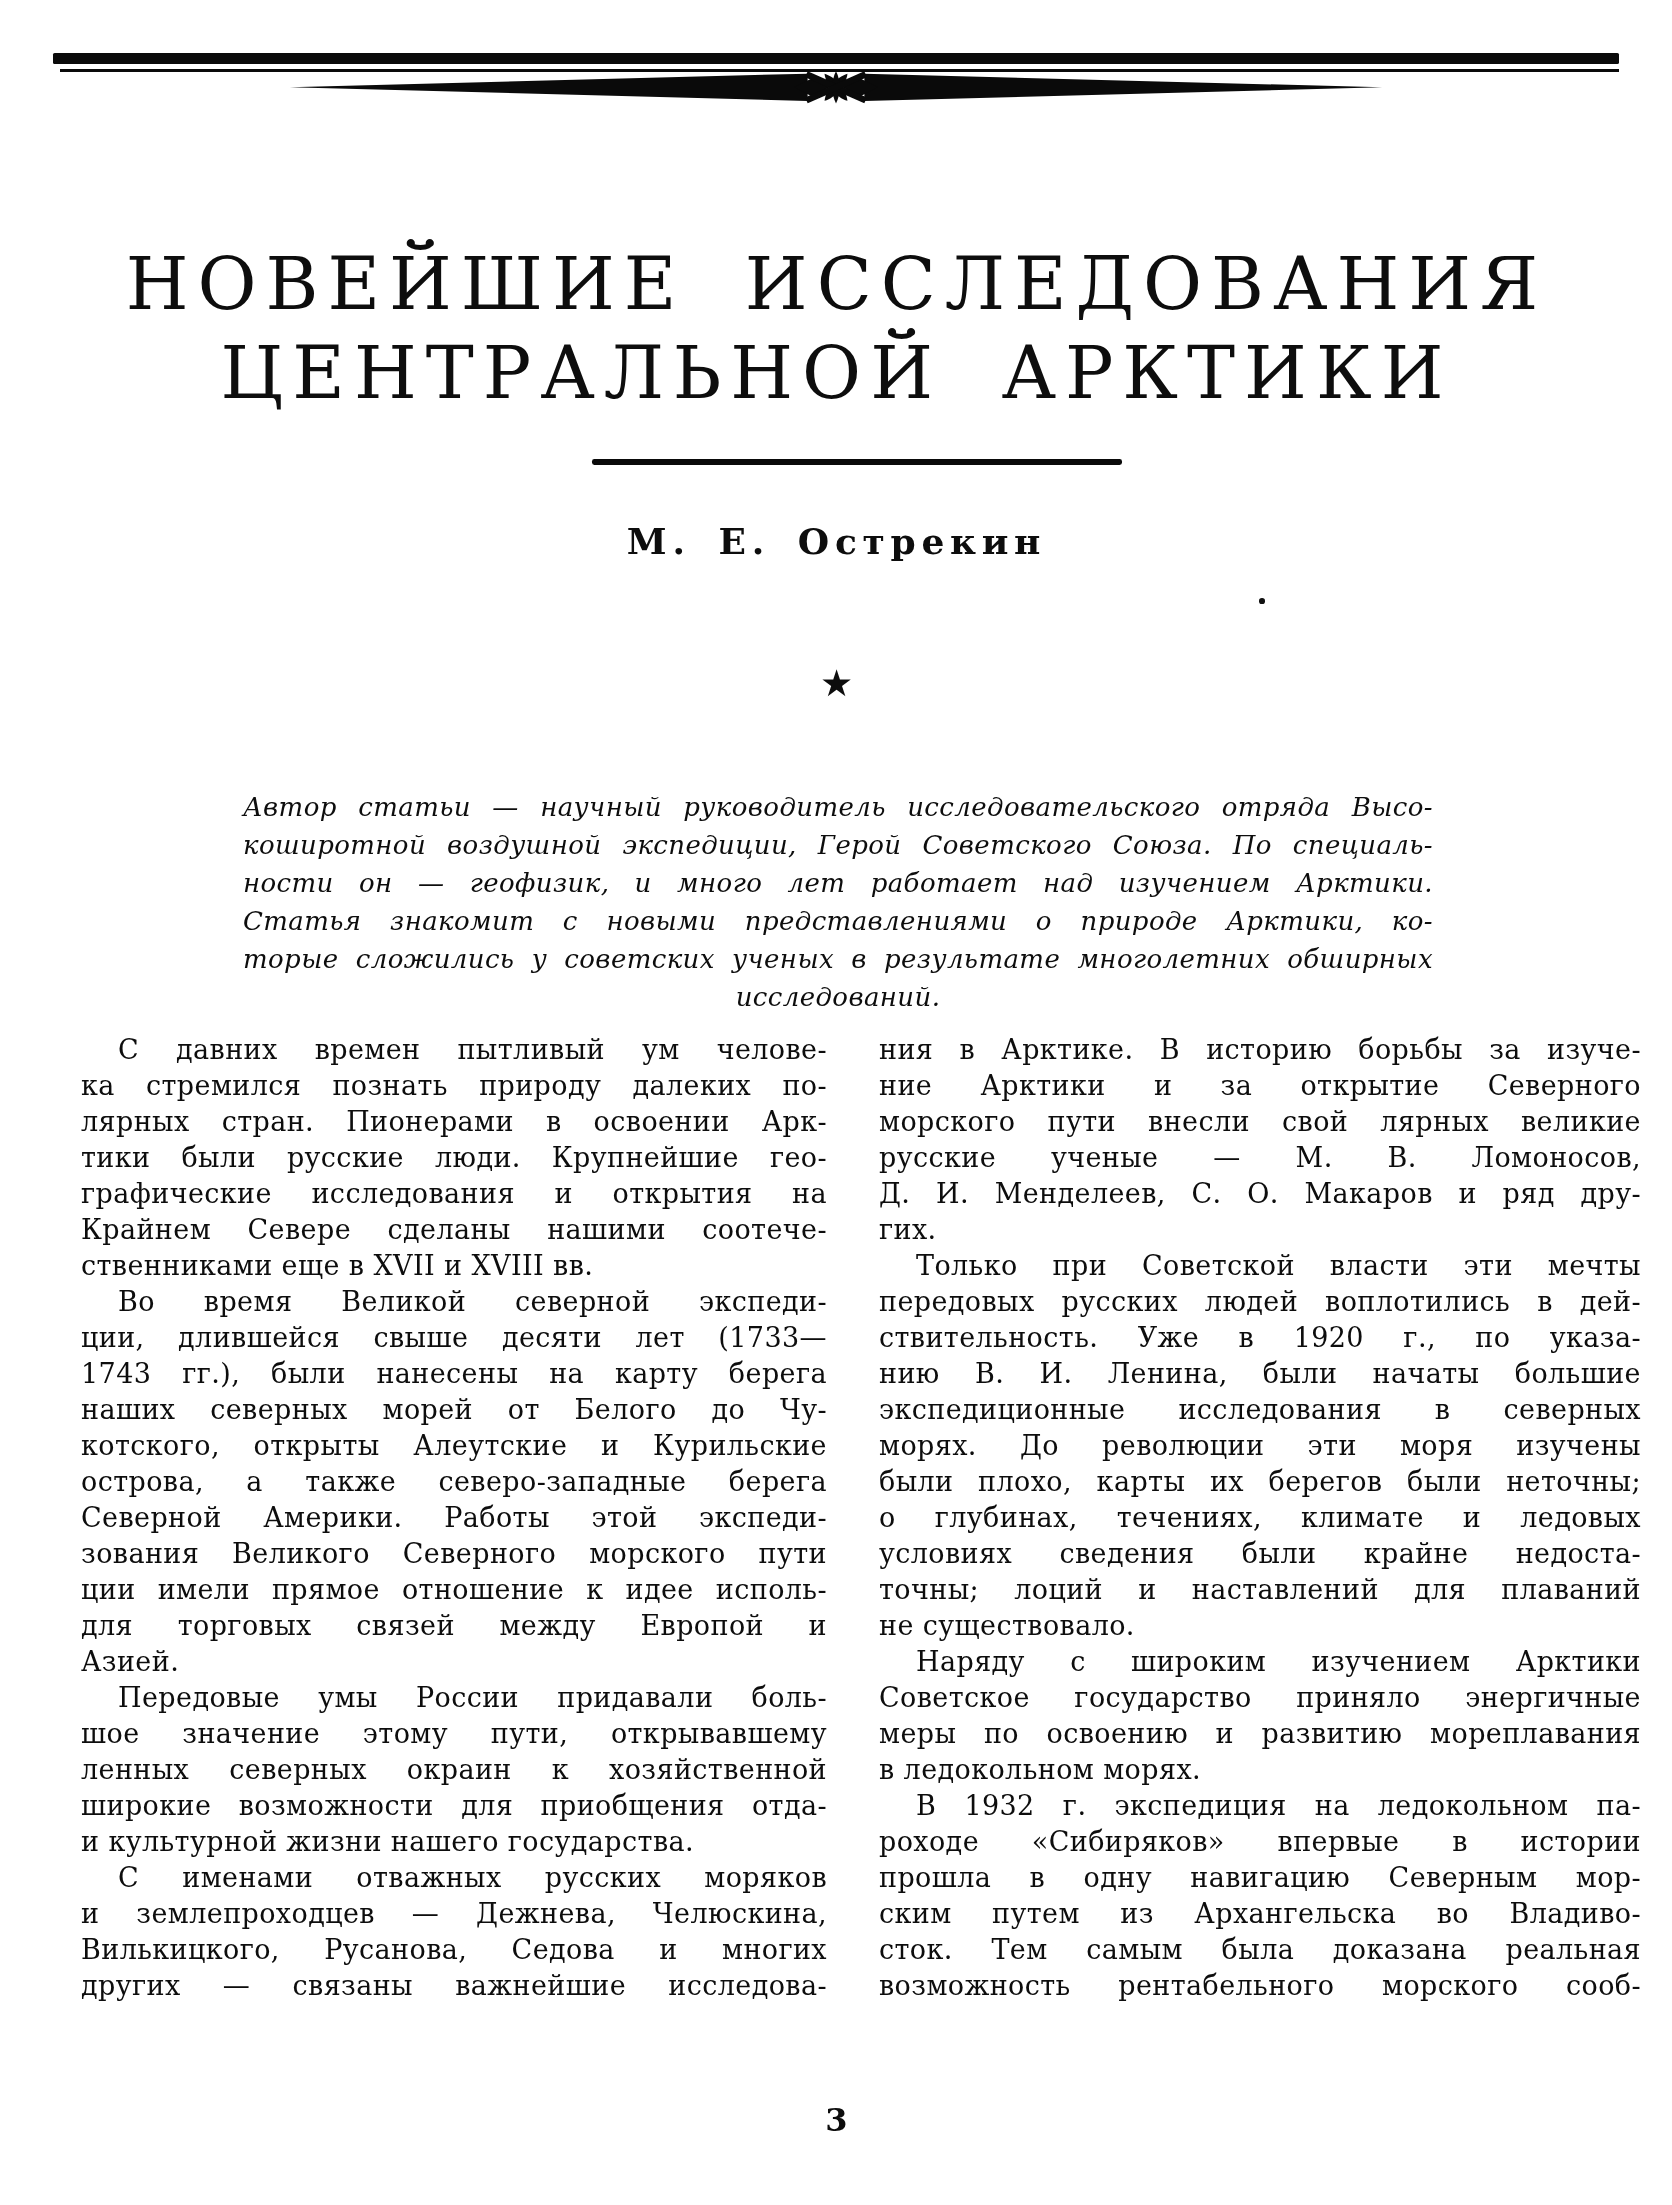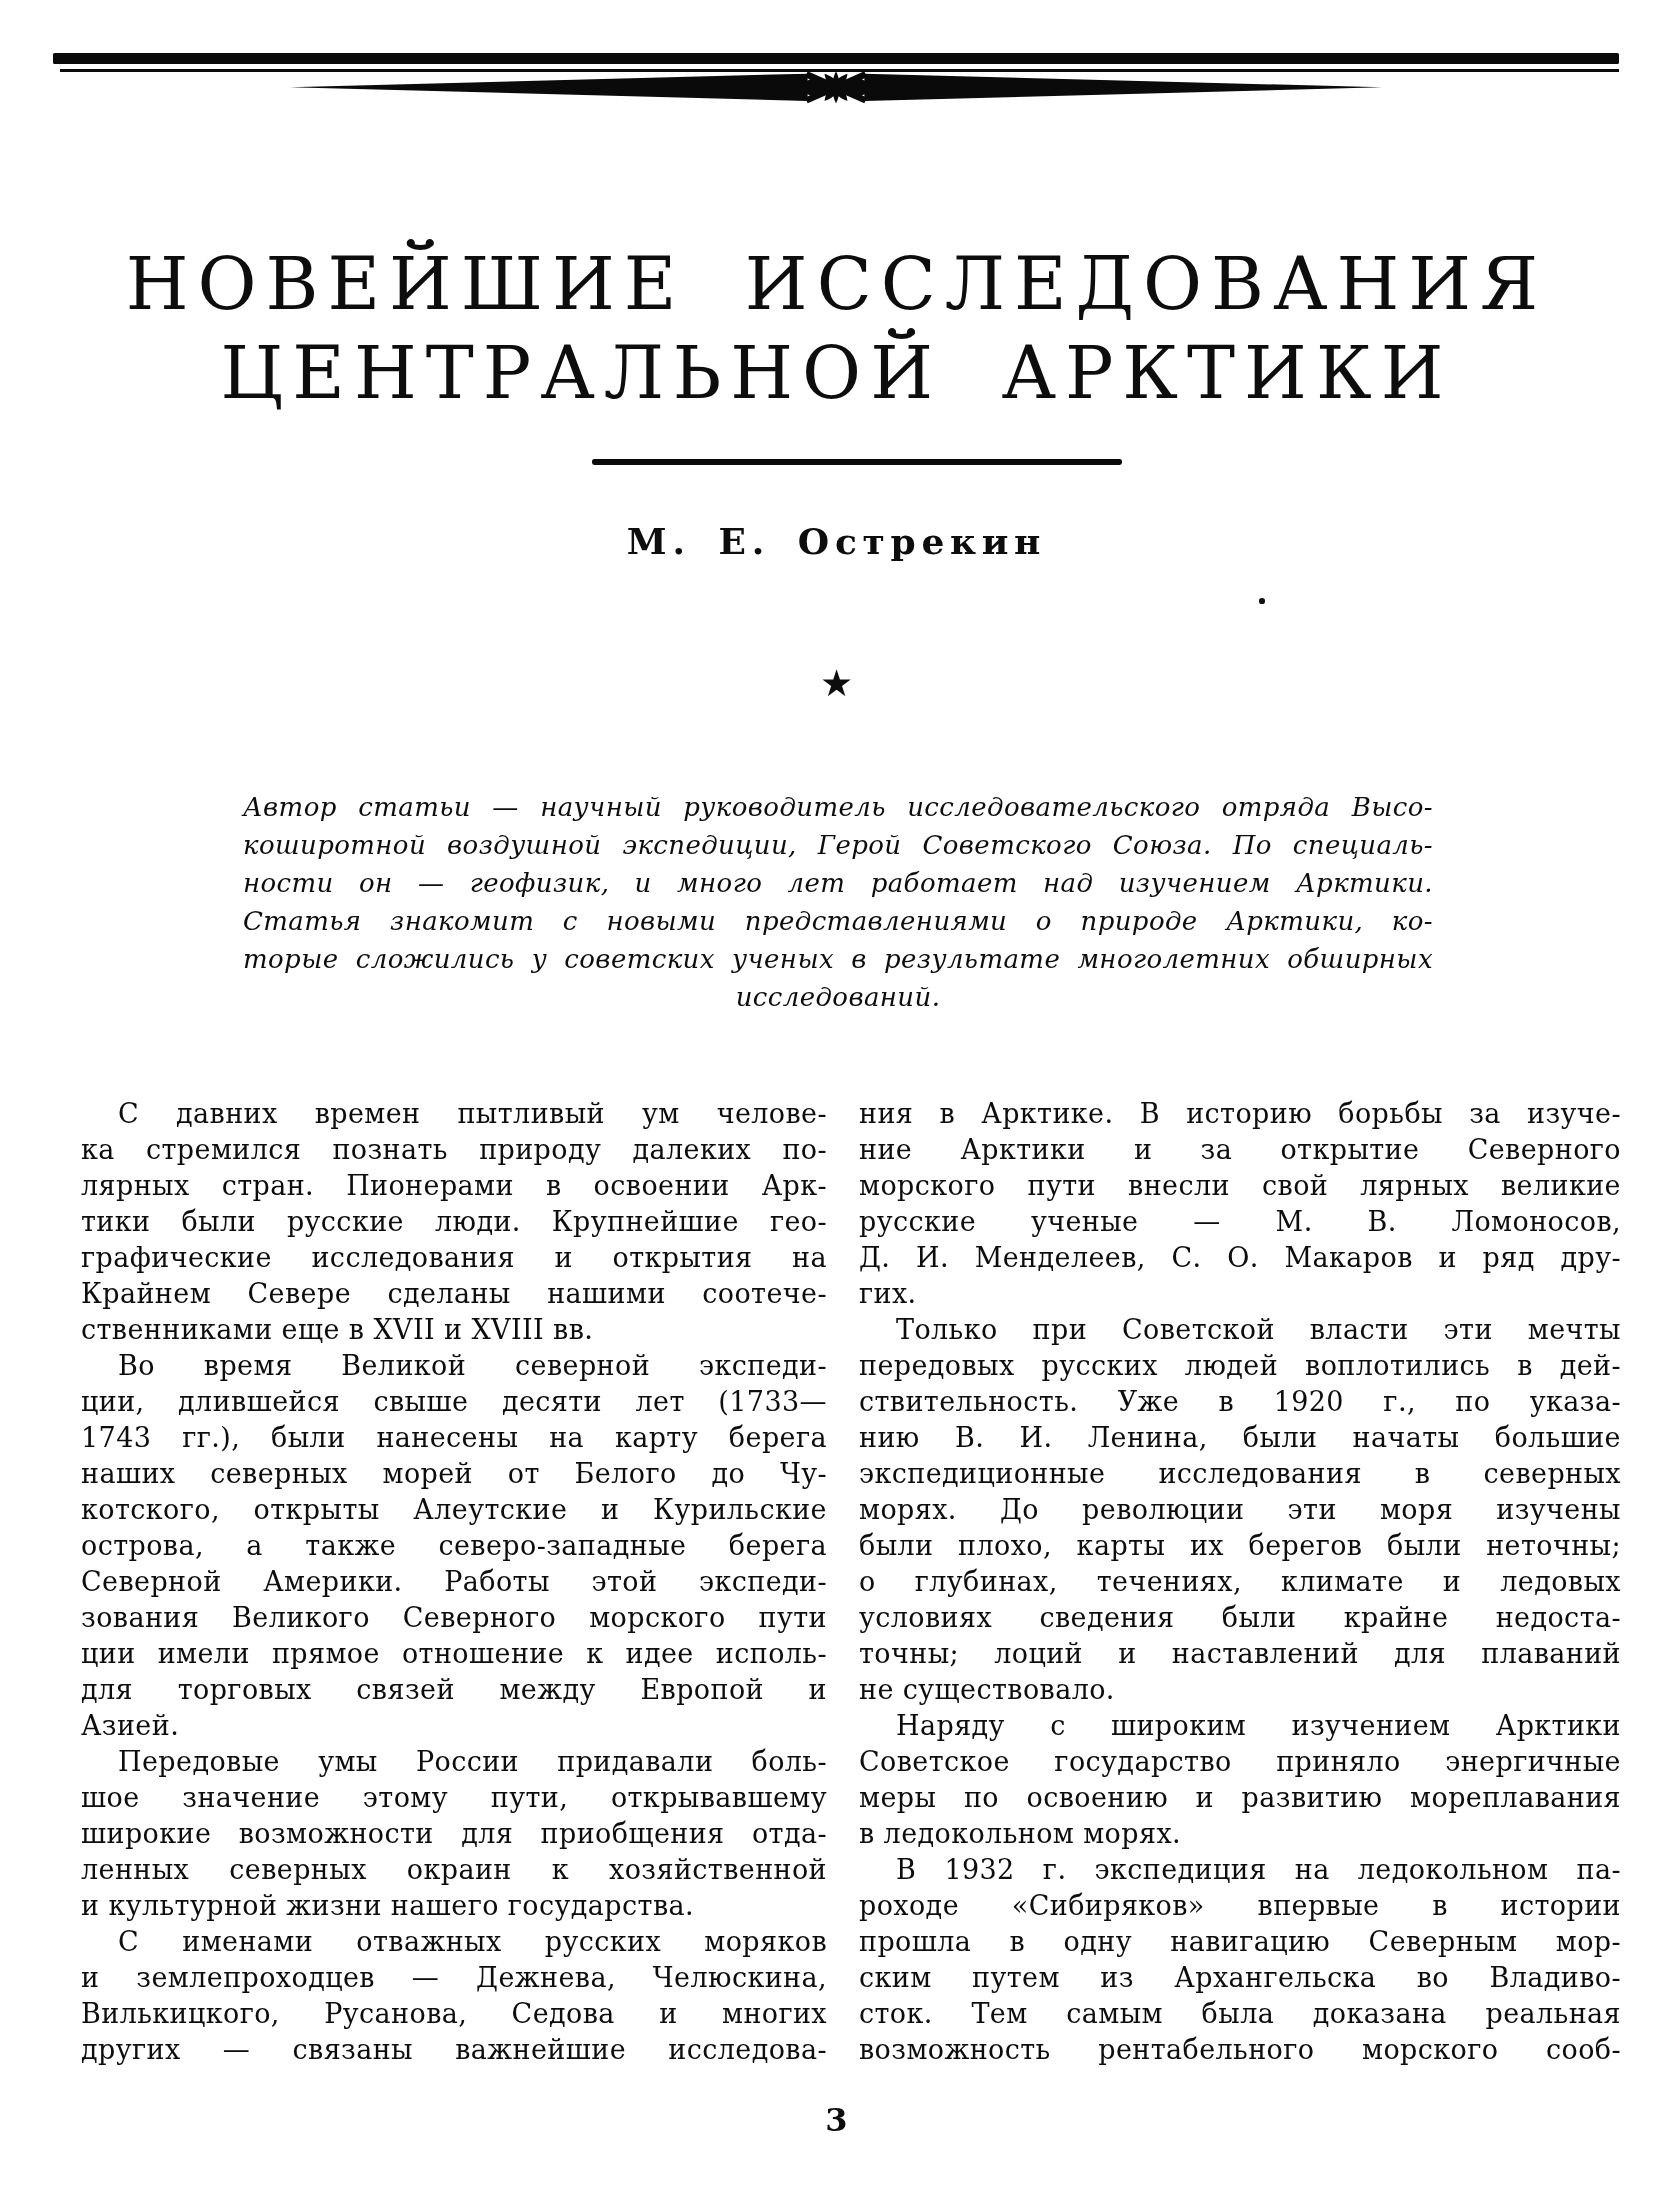--- a/index.html
+++ b/index.html
@@ -41,22 +41,22 @@
   .abstract {
     position: absolute; top: 788px; left: 243px; width: 1190px;
     font-style: italic; font-weight: normal;
     font-size: 26px; line-height: 38px; letter-spacing: 0.4px;
   }
   .abstract .abs-line { text-align: justify; text-align-last: justify; }
   .abstract .abs-line.final { text-align: right; text-align-last: center; }
 
   
   .body-cols {
-    position: absolute; top: 1096px; left: 81px; width: 1540px;
-    display: flex; gap: 32px;
+    position: absolute; top: 1032px; left: 81px; width: 1540px;
+    display: flex; gap: 52px;
     font-size: 27px; line-height: 36px; letter-spacing: 0.4px;
   }
   .col { flex: 0 0 auto; }
   .col.left  { width: 746px; }
   .col.right { width: 762px; }
   .para { margin: 0; }
   .para .line { text-align: justify; text-align-last: justify; }
   .para .line.final { text-align-last: left; }
   .para .line.indent { text-indent: 37px; }
 
@@ -131,22 +131,22 @@
           <div class="line">острова, а также северо-западные берега</div>
           <div class="line">Северной Америки. Работы этой экспеди-</div>
           <div class="line">зования Великого Северного морского пути</div>
           <div class="line">ции имели прямое отношение к идее исполь-</div>
           <div class="line">для торговых связей между Европой и</div>
           <div class="line final">Азией.</div>
         </div>
         <div class="para">
           <div class="line indent">Передовые умы России придавали боль-</div>
           <div class="line">шое значение этому пути, открывавшему</div>
+          <div class="line">ленных северных окраин к хозяйственной</div>
           <div class="line">широкие возможности для приобщения отда-</div>
-          <div class="line">ленных северных окраин к хозяйственной</div>
           <div class="line final">и культурной жизни нашего государства.</div>
         </div>
         <div class="para">
           <div class="line indent">С именами отважных русских моряков</div>
           <div class="line">и землепроходцев — Дежнева, Челюскина,</div>
           <div class="line">Вилькицкого, Русанова, Седова и многих</div>
           <div class="line">других — связаны важнейшие исследова-</div>
         </div>
       </div>
     <div class="col right">

